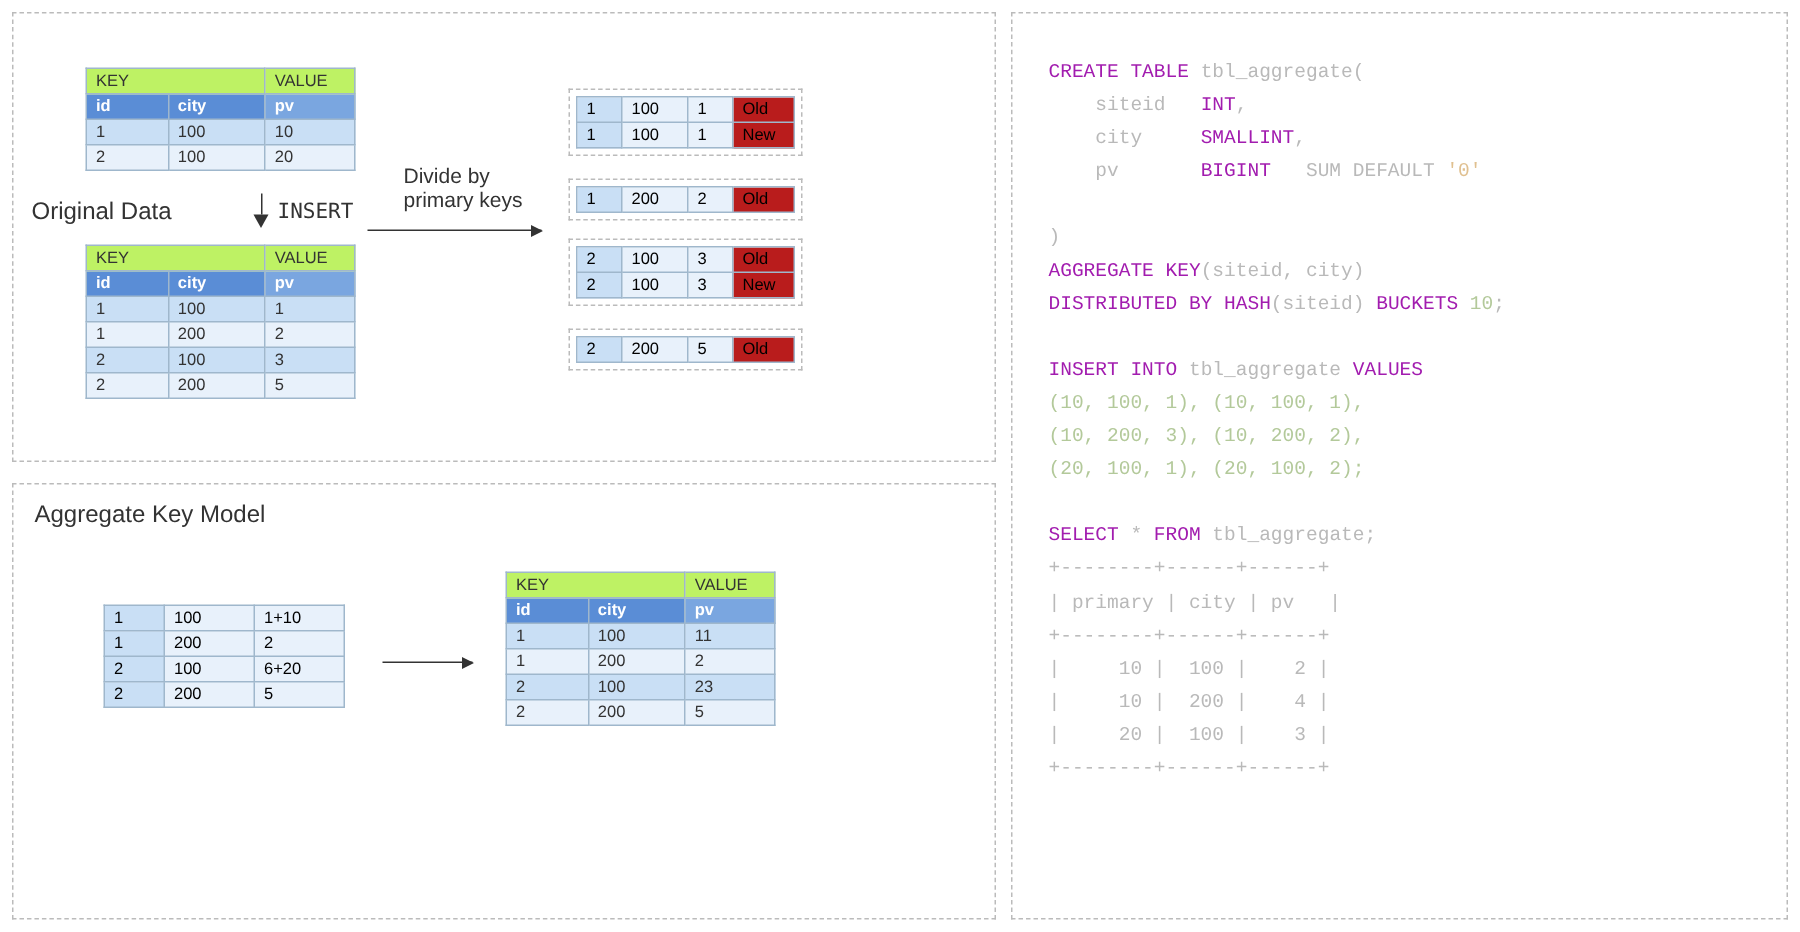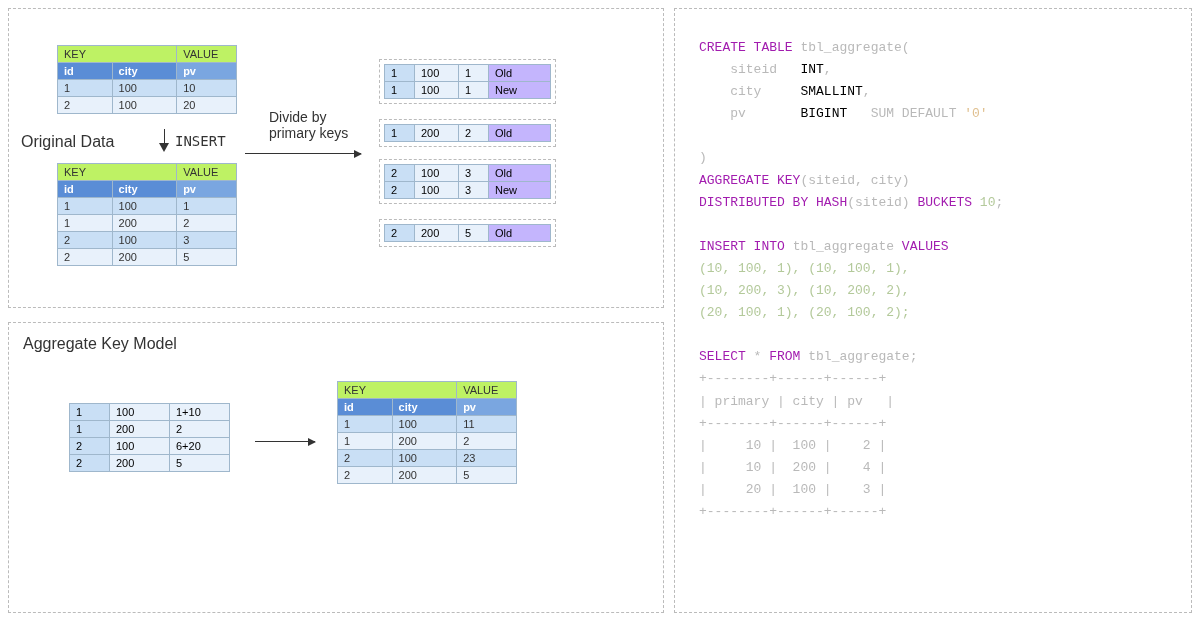--- a/index.html
+++ b/index.html
@@ -72,21 +72,21 @@
   }
   table.mtable td {
     border: 1px solid #9fb7cc;
     padding: 2px 6px;
     height: 16px;
     text-align: left;
   }
   .mtable .cA { background:#c9dff5; width:30px;}
   .mtable .cB { background:#e8f1fb; width:44px;}
   .mtable .cC { background:#e8f1fb; width:30px;}
-  .mtable .cTag { background:#c4b5fd; width:62px;}
+  .mtable .cTag { background:#b91c1c; width:41px;}
 
   
   .arrow-down {
     width: 0; height: 0;
     border-left: 5px solid transparent;
     border-right: 5px solid transparent;
     border-top: 9px solid #333;
   }
   .arrow-right-long {
     height: 0;
@@ -104,21 +104,21 @@
 
   
   .code {
     font-family: "Courier New", Consolas, monospace;
     font-size: 13px;
     line-height: 1.7;
     white-space: pre;
     color: #b9b9b9;
   }
   .kw { color: #a21caf; }
-  .ty { color: #000000; }
+  .ty { color: #a21caf; }
   .num { color: #b3c99a; }
   .str { color: #e0c090; }
 
   .label-txt { font-size: 14px; color:#333; }
 
 </style>
 </head>
 <body>
 
 <div class="layout">
@@ -147,21 +147,21 @@
               </tr>
         <tr class="row-b">
                 <td>2</td>
                 <td>100</td>
                 <td>20</td>
               </tr>
       </tbody>
           </table>
       </div>
 
-      <div style="position:absolute; left:150px; top:120px; text-align:center;">
+      <div style="position:absolute; left:160px; top:120px; text-align:center;">
         <div style="display:flex; align-items:center; gap:6px;">
           <div style="display:flex; flex-direction:column; align-items:center;">
             <div style="width:1px;height:14px;background:#333;"></div>
             <div class="arrow-down"></div>
           </div>
           <span class="label-txt" style="font-family:monospace;">INSERT</span>
         </div>
       </div>
 
       <div class="section-title" style="position:absolute; left:12px; top:124px;">Original Data</div>

